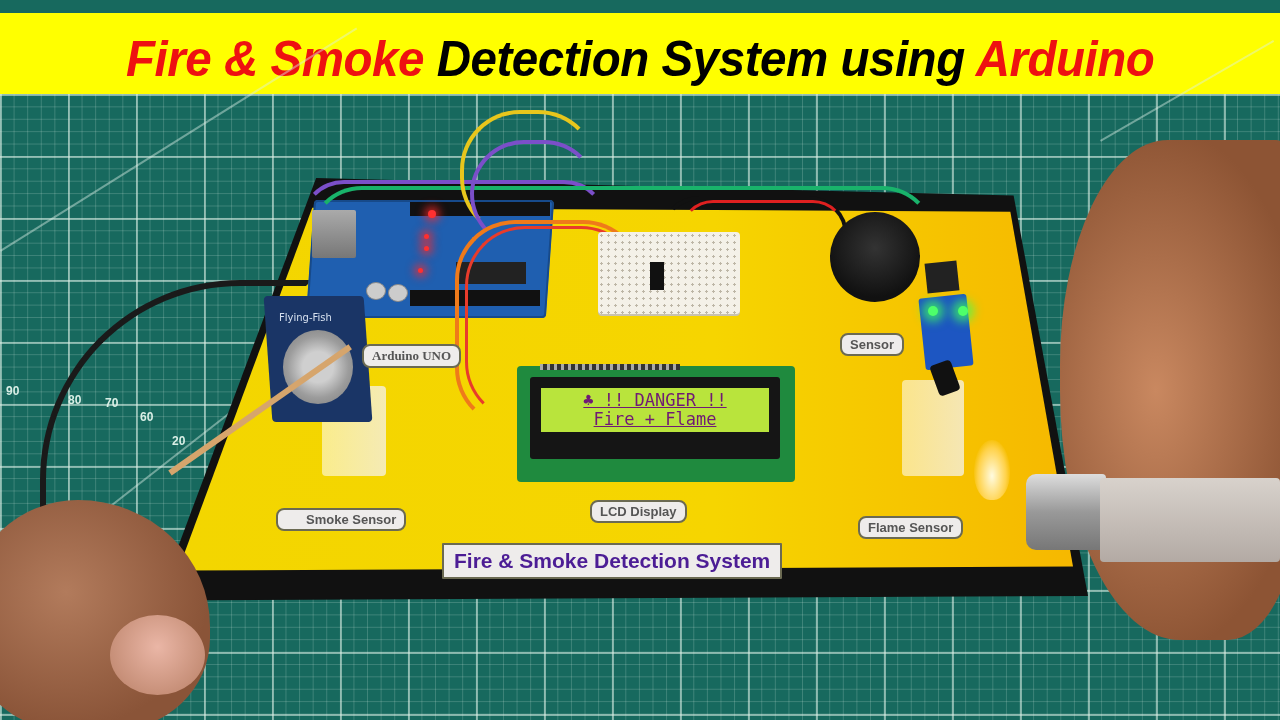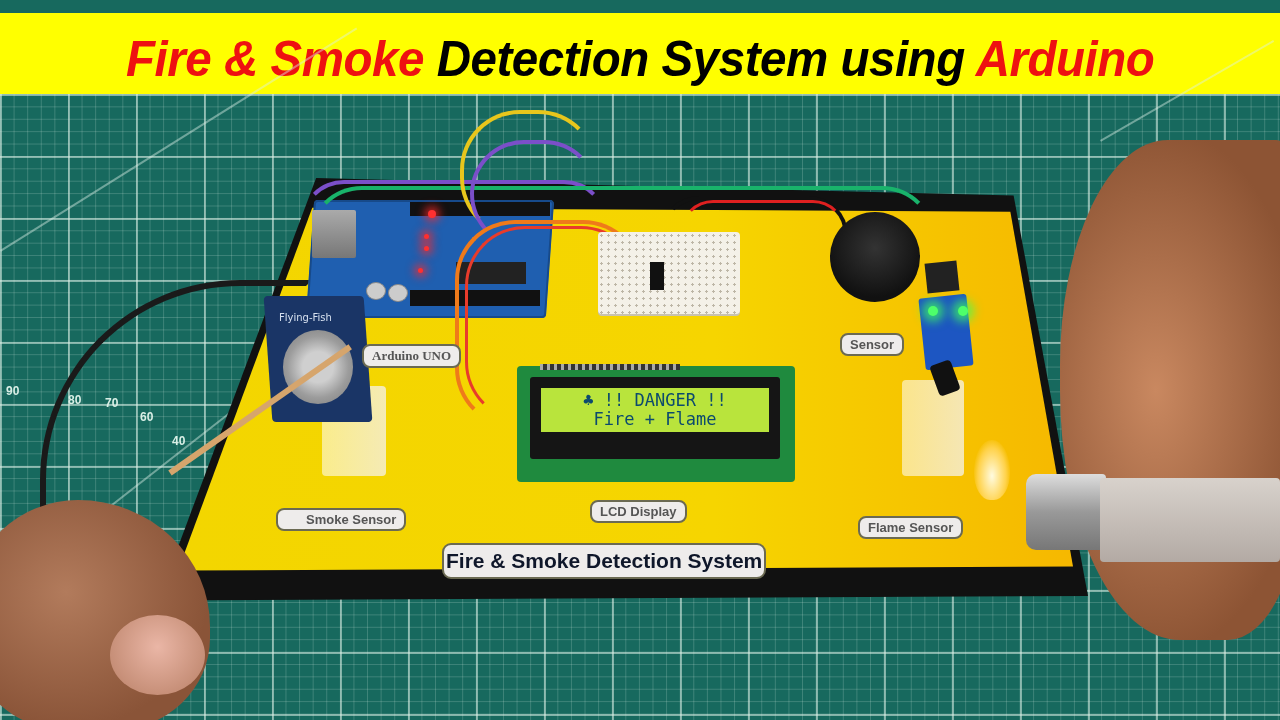--- a/index.html
+++ b/index.html
@@ -18,21 +18,21 @@
       linear-gradient(90deg, rgba(220,240,230,0.2) 1px, transparent 1px);
     background-size: 68px 62px, 68px 62px, 13.6px 12.4px, 13.6px 12.4px;
   }
   .diag { position: absolute; height: 2px; background: rgba(220,240,230,0.45); transform-origin: 0 0; }
   .ruler-num { position: absolute; color: #d9efe6; font-size: 12px; font-weight: bold; }
 
   .board-frame { position: absolute; left: 158px; top: 178px; width: 930px; height: 440px; background: #111; clip-path: polygon(17% 0, 92% 4%, 100% 95%, 0 96%); }
   .board { position: absolute; left: 178px; top: 200px; width: 895px; height: 390px; background: linear-gradient(90deg, #f3d600 0%, #f6d500 60%, #f6b800 100%); clip-path: polygon(15% 2%, 93% 3%, 100% 94%, 0 95%); }
 
   .label-pill { position: absolute; background: #eeeceb; border: 2px solid #6b6a52; border-radius: 8px; color: #555; font-weight: bold; font-size: 13px; padding: 2px 8px; white-space: nowrap; }
-  .big-pill { font-size: 21px; padding: 4px 2px; border-radius: 9px; color: #0f172a; }
+  .big-pill { font-size: 21px; padding: 4px 10px; border-radius: 1px; color: #4c1d95; }
 
   .arduino { position: absolute; left: 310px; top: 200px; width: 240px; height: 118px; background: #1f5fb0; transform: skewX(-4deg); border-radius: 4px; box-shadow: inset 0 0 0 2px #174a8a; }
   .usb { position: absolute; left: 312px; top: 210px; width: 44px; height: 48px; background: linear-gradient(#aaa, #777); border-radius: 2px; }
   .header-strip { position: absolute; background: #111; }
   .led { position: absolute; width: 8px; height: 8px; border-radius: 50%; background: #ff3030; box-shadow: 0 0 8px 4px rgba(255,40,40,0.7); }
   .cap { position: absolute; width: 18px; height: 16px; border-radius: 50%; background: #ccc; border: 1px solid #888; }
 
   .breadboard { position: absolute; left: 598px; top: 232px; width: 142px; height: 82px; background: #f4f1e8; border-radius: 4px; box-shadow: 0 2px 0 #c8c2b0;
     background-image: radial-gradient(#bdb6a6 1.2px, transparent 1.4px); background-size: 7px 7px; }
 
@@ -43,21 +43,21 @@
   .ir { position: absolute; left: 934px; top: 362px; width: 22px; height: 32px; background: #111; border-radius: 4px; transform: rotate(-20deg); }
   .pillar { position: absolute; background: linear-gradient(90deg, rgba(255,255,255,0.55), rgba(245,240,225,0.8)); border-radius: 4px; }
 
   .smoke-mod { position: absolute; left: 268px; top: 296px; width: 100px; height: 126px; background: #1a3566; transform: skewX(4deg); border-radius: 4px; }
   .smoke-brand { position: absolute; left: 279px; top: 312px; color: #d6e0ef; font-size: 10px; font-family: "DejaVu Sans", sans-serif; }
   .sensor-can { position: absolute; left: 283px; top: 330px; width: 70px; height: 74px; border-radius: 50%; background: radial-gradient(circle, #cfcfcf 30%, #9c9c9c 60%, #777 100%); }
 
   .lcd-pcb { position: absolute; left: 517px; top: 366px; width: 278px; height: 116px; background: #1f8a3e; border-radius: 4px; }
   .lcd-bezel { position: absolute; left: 530px; top: 377px; width: 250px; height: 82px; background: #151515; border-radius: 3px; }
   .lcd-screen { position: absolute; left: 541px; top: 388px; width: 228px; height: 44px; background: #b9e43c; display: flex; flex-direction: column; align-items: center; justify-content: center; }
-  .lcd-line { font-family: "DejaVu Sans Mono", monospace; font-size: 17px; color: #0c4a6e; line-height: 19px; white-space: pre; }
+  .lcd-line { font-family: "DejaVu Sans Mono", monospace; font-size: 17px; color: #701a75; line-height: 19px; white-space: pre; text-decoration: underline; }
   .lcd-pinheader { position: absolute; left: 540px; top: 364px; width: 140px; height: 6px; background: repeating-linear-gradient(90deg, #aaa 0 3px, #333 3px 7px); }
 
   .wire { position: absolute; border-radius: 60px; border-style: solid; border-color: transparent; }
 
   .hand-left { position: absolute; left: -30px; top: 500px; width: 240px; height: 230px; background: radial-gradient(ellipse at 40% 40%, #b27b5c, #8a5438 70%); border-radius: 45% 55% 40% 40%; }
   .thumb-left { position: absolute; left: 110px; top: 615px; width: 95px; height: 80px; background: radial-gradient(ellipse at 50% 40%, #eab6a6, #c28a72 80%); border-radius: 50%; }
   .incense { position: absolute; left: 170px; top: 470px; width: 220px; height: 6px; background: #d6a56c; transform-origin: 0 50%; transform: rotate(-35deg); }
 
   .hand-right { position: absolute; left: 1060px; top: 140px; width: 240px; height: 500px; background: radial-gradient(ellipse at 40% 50%, #c98860, #8d5434 75%); border-radius: 45% 10% 30% 50%; }
   .lighter-metal { position: absolute; left: 1026px; top: 474px; width: 80px; height: 76px; background: linear-gradient(#ddd, #999 50%, #777); border-radius: 10px 4px 4px 10px; }
@@ -77,21 +77,21 @@
 </div>
 
 <div class="mat"></div>
 <div class="diag" style="left:0;top:250px;width:420px;transform:rotate(-32deg);"></div>
 <div class="diag" style="left:40px;top:560px;width:300px;transform:rotate(-38deg);"></div>
 <div class="diag" style="left:1100px;top:140px;width:200px;transform:rotate(-30deg);"></div>
 <div class="ruler-num" style="left:6px;top:384px;">90</div>
 <div class="ruler-num" style="left:68px;top:393px;">80</div>
 <div class="ruler-num" style="left:105px;top:396px;">70</div>
 <div class="ruler-num" style="left:140px;top:410px;">60</div>
-<div class="ruler-num" style="left:172px;top:434px;">40</div>
+<div class="ruler-num" style="left:172px;top:434px;">20</div>
 
 <div class="board-frame"></div>
 <div class="board"></div>
 
 <div class="wire" style="left:40px;top:280px;width:260px;height:420px;border-width:6px;border-left-color:#1a1a1a;border-top-color:#1a1a1a;border-radius:200px 0 0 0;"></div>
 
 <div class="arduino"></div>
 <div class="usb"></div>
 <div class="header-strip" style="left:410px;top:202px;width:140px;height:14px;"></div>
 <div class="header-strip" style="left:410px;top:290px;width:130px;height:16px;"></div>

